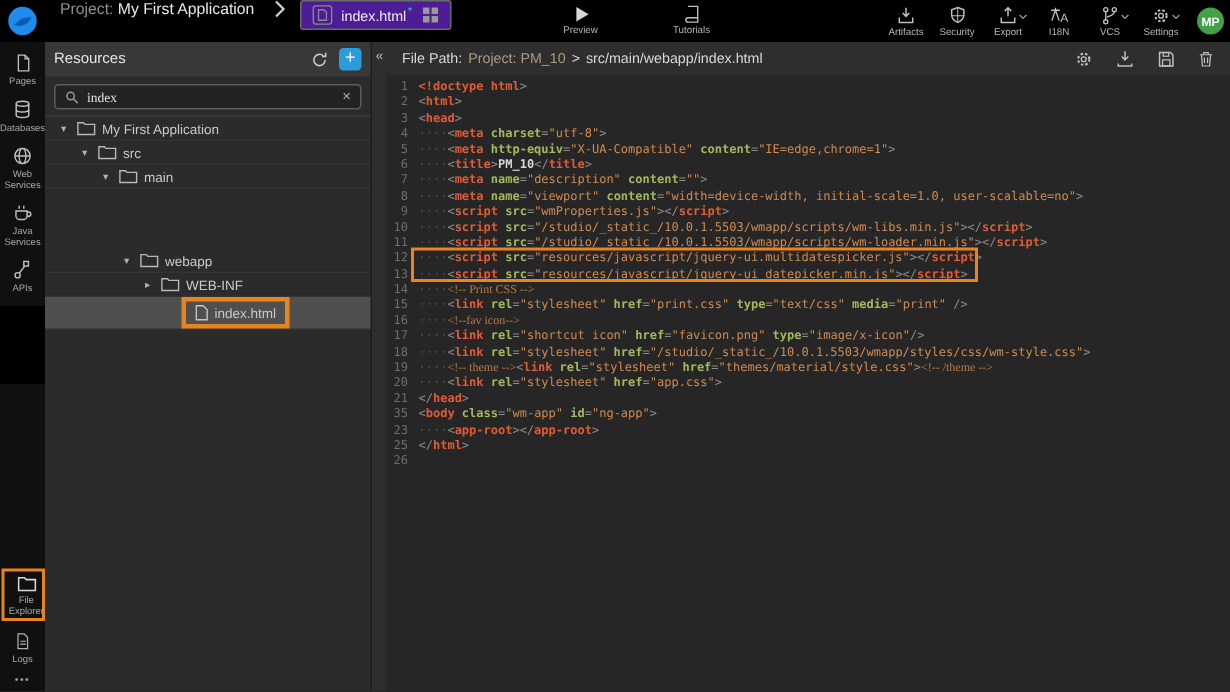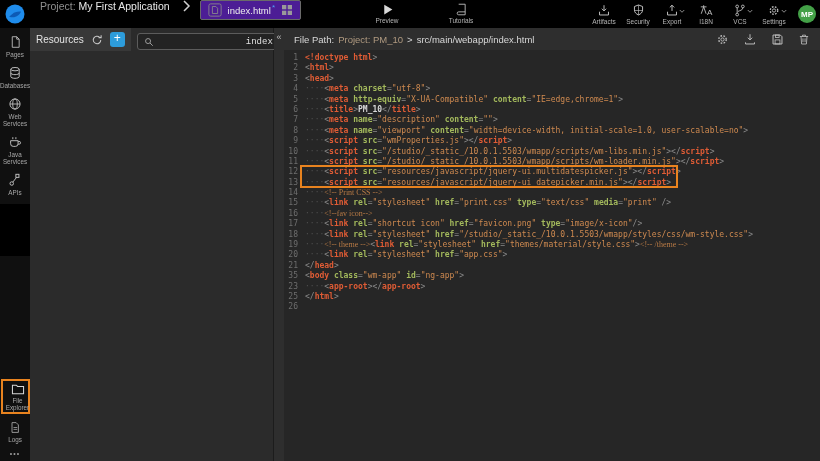--- a/index.html
+++ b/index.html
@@ -34,30 +34,30 @@
   .sidebar { width:30px; background:#101010; display:flex; flex-direction:column; align-items:center;
     padding-top:7px; gap:8px; flex:none; }
   .side-item { width:30px; display:flex; flex-direction:column; align-items:center; gap:2px;
     font-size:6.3px; line-height:7px; color:#a8a8a8; text-align:center; cursor:pointer; }
   .black-patch { width:30px; height:52px; background:#000; }
   .side-bottom { margin-top:auto; display:flex; flex-direction:column; align-items:center; gap:7px; margin-bottom:4px; }
   .fe-hl { border:2px solid #E8831F; padding:2px 0 1px; width:29px; }
   .dots { color:#9a9a9a; font-size:7px; letter-spacing:1px; }
 
   
-  .respanel { width:244px; background:#2b2b2b; flex:none; display:flex; border-right:1px solid #1c1c1c; }
+  .respanel { width:218px; background:#2b2b2b; flex:none; display:flex; flex-direction:column; border-right:1px solid #1c1c1c; }
   .res-head { height:23px; background:#383838; display:flex; align-items:center; padding:0 6px; gap:7px; }
   .res-title { font-size:10px; color:#e3e3e3; flex:1; }
   .plus-btn { width:15px; height:15px; background:#2D9CDB; border-radius:3px; color:#fff; font-size:12px;
     line-height:13px; text-align:center; cursor:pointer; }
   .search-row { padding:5px 6px 4px; }
   .search-box { height:17px; background:#232323; border:1px solid #5c5c5c; border-radius:3px;
     display:flex; align-items:center; padding:0 6px; gap:5px; }
   .search-box input { flex:1; background:transparent; border:none; outline:none; color:#e0e0e0; font-size:9px;
-    font-family:Liberation Mono, monospace;text-align:right; }
+    font-family:Liberation Serif, serif; }
   .clear-x { color:#aaa; font-size:10px; cursor:pointer; line-height:10px; }
   .tree { border-top:1px solid #3a3a3a; }
   .tree-row { min-height:16px; display:flex; align-items:center; gap:4px; font-size:9px; color:#c9c9c9;
     border-bottom:1px solid #333; cursor:pointer; }
   .tree-row.selected { background:#4f4f4f; }
   .t-arrow { width:9px; font-size:7px; color:#b0b0b0; text-align:center; flex:none; }
   .hl-wrap { display:inline-flex; align-items:center; gap:4px; border:3px solid #E8831F; padding:2px 6px; }
 
   
   .collapse-strip { width:10px; background:#2e2e2e; flex:none; color:#bbb; font-size:9px; text-align:center;
@@ -295,21 +295,21 @@
         </div>
         <div class="tree-row" style="padding-left: 36px;">
           <span class="t-arrow">▾</span>
           <span style="display: flex;">
             <svg width="13" height="11" viewBox="0 0 14 11">
               <path d="M1 1.5h4l1 1.2h7v7.3H1z" fill="none" stroke="#b8b8b8" stroke-width="1"></path>
             </svg>
           </span>
           <span>main</span>
         </div>
-        <div class="tree-row" style="padding-left: 50px;">
+        <div class="tree-row" style="padding-left: 50px; margin-top: 40px;">
           <span class="t-arrow">▾</span>
           <span style="display: flex;">
             <svg width="13" height="11" viewBox="0 0 14 11">
               <path d="M1 1.5h4l1 1.2h7v7.3H1z" fill="none" stroke="#b8b8b8" stroke-width="1"></path>
             </svg>
           </span>
           <span>webapp</span>
         </div>
         <div class="tree-row" style="padding-left: 64px;">
           <span class="t-arrow">▸</span>

